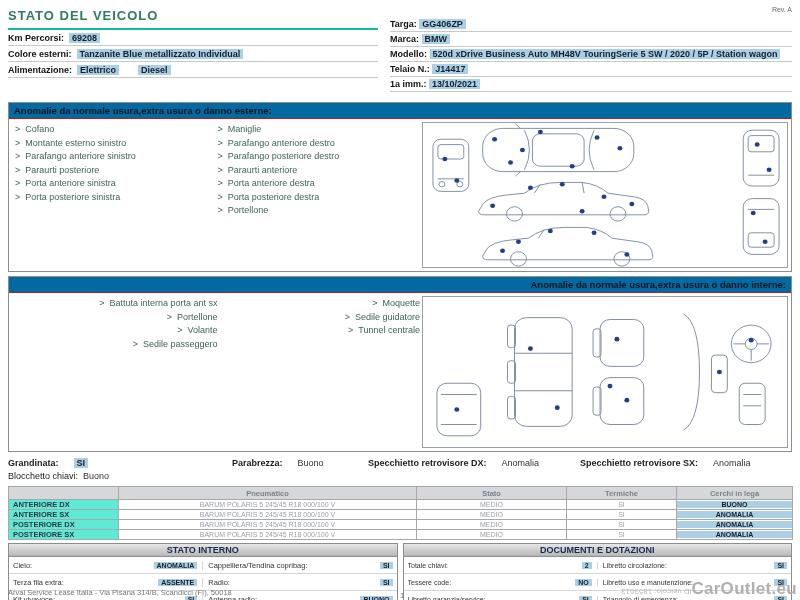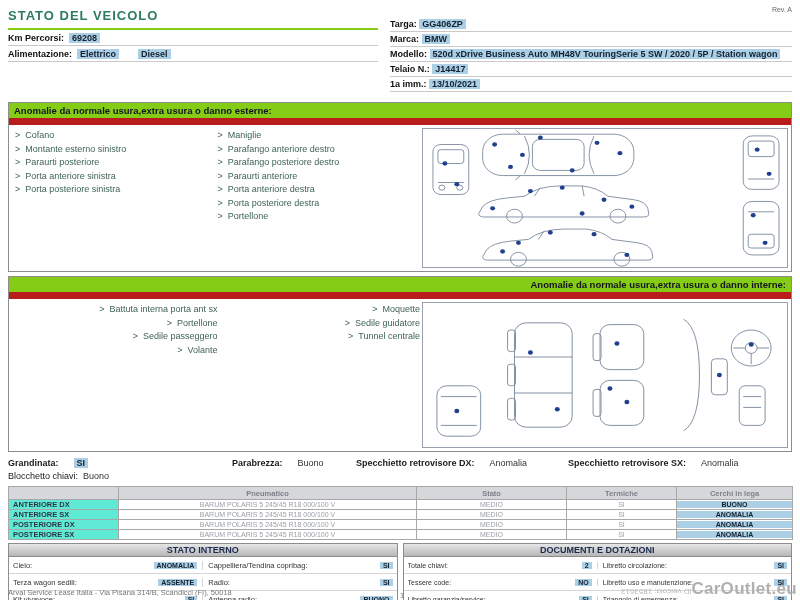--- a/index.html
+++ b/index.html
@@ -4,44 +4,44 @@
 <style>
   *{margin:0;padding:0;box-sizing:border-box;}
   html,body{width:800px;height:600px;}
   body{font-family:"Liberation Sans",sans-serif;background:#fff;color:#1c1c1c;}
   .page{position:relative;width:800px;height:600px;padding:6px 8px 0;overflow:hidden;background:#fff;}
   .chip{background:#abcfe5;color:#14202e;font-weight:bold;padding:0 3px;}
   .chip:empty{background:transparent;padding:0;}
 
   
   .top-grid{display:grid;grid-template-columns:1fr 402px;column-gap:12px;min-height:92px;align-items:start;}
-  .page-title{color:#2d7c5c;font-weight:bold;font-size:13px;letter-spacing:1px;padding:2px 0 5px;border-bottom:2px solid #84cc16;}
+  .page-title{color:#2d7c5c;font-weight:bold;font-size:13px;letter-spacing:1px;padding:2px 0 5px;border-bottom:2px solid #14b8a6;}
   .rev{font-size:7px;color:#666;text-align:right;height:11px;}
   .irow{display:flex;align-items:baseline;gap:5px;font-size:9px;padding:3px 0 2px;border-bottom:1px solid #c9c9c9;}
   .irow .lbl,.rrow .lbl{font-weight:bold;color:#111;white-space:nowrap;text-align:right;}
   .fuel-gap{margin-left:14px;}
   .rrow{font-size:9px;padding:2px 0 1px;border-bottom:1px solid #c9c9c9;line-height:11px;}
 
   
   .panel{border:1px solid #8d8d8d;margin-top:4px;height:170px;display:flex;flex-direction:column;background:#fff;}
   .panel.interior{height:176px;text-align:right;}
-  .panel-header{background:#84cc16;border-bottom:7px solid #b91c1c;font-size:9.5px;font-weight:bold;color:#14141f;padding:2px 5px;}
+  .panel-header{background:#0369a1;border-bottom:1px solid #b91c1c;font-size:9.5px;font-weight:bold;color:#14141f;padding:2px 5px;}
   .panel-body{flex:1;display:flex;min-height:0;}
   .anom-lists{flex:1;display:flex;padding:4px 2px 0 6px;}
   .anom-col{width:50%;list-style:none;font-size:9px;line-height:13.5px;color:#40635a;}
   .anom-col li::before{content:">";margin-right:5px;}
   .diagram-box{width:366px;margin:3px 3px 3px 0;border:1px solid #97a0ac;background:#fff;}
   .diagram-box svg{width:100%;height:100%;display:block;}
 
   
   .status-line{display:flex;font-size:9px;margin-top:6px;align-items:baseline;}
   .sp{display:flex;gap:15px;align-items:baseline;}
   .sp .lbl{font-weight:bold;}
   .sval{color:#333;}
-  .sp1{width:224px;}.sp2{width:124px;}.sp3{width:212px;}.sp4{flex:1;}
+  .sp1{width:224px;}.sp2{width:124px;}.sp3{width:212px;margin-left:12px;}.sp4{flex:1;}
   .status-line2{font-size:9px;margin-top:3px;display:flex;gap:5px;}
   .status-line2 .lbl{font-weight:normal;}
 
   
   .tyres{width:100%;border-collapse:collapse;margin-top:5px;table-layout:fixed;}
   .tyres th{background:#d5d7db;color:#7c818a;font-weight:bold;font-size:7.5px;border:1px solid #a8a8a8;height:13px;}
   .tyres td{border:1px solid #a8a8a8;font-size:7px;height:10px;text-align:center;color:#9aa0a8;overflow:hidden;white-space:nowrap;}
   .tyres td.pos{background:#5eead4;color:#2c3545;font-weight:bold;text-align:left;padding-left:4px;font-size:7.5px;}
   .tyres td.cerchi{padding:0;}
   .tyres td.cerchi .chip{display:block;text-align:center;font-size:7px;}
@@ -71,20 +71,24 @@
 <div class="page">
 
   <div class="top-grid">
     <div>
       <div class="page-title">STATO DEL VEICOLO</div>
       <div class="irow">
         <span class="lbl">Km Percorsi:</span>
         <span class="chip">69208</span>
       </div>
       <div class="irow">
+        <span class="lbl">Colore esterni:</span>
+        <span class="chip">Tanzanite Blue metallizzato Individual</span>
+      </div>
+      <div class="irow">
         <span class="lbl">Alimentazione:</span>
         <span class="chip">Elettrico</span>
         <span class="chip fuel-gap">Diesel</span>
       </div>
     </div>
     <div>
       <div class="rev">Rev. A</div>
       <div class="rrow">
         <span class="lbl">Targa:</span>
         <span class="chip">GG406ZP</span>
@@ -108,20 +112,21 @@
     </div>
   </div>
 
   <div class="panel">
     <div class="panel-header">Anomalie da normale usura,extra usura o danno esterne:</div>
     <div class="panel-body">
       <div class="anom-lists">
         <ul class="anom-col">
           <li>Cofano</li>
           <li>Montante esterno sinistro</li>
+          <li>Parafango anteriore sinistro</li>
           <li>Paraurti posteriore</li>
           <li>Porta anteriore sinistra</li>
           <li>Porta posteriore sinistra</li>
         </ul>
         <ul class="anom-col">
           <li>Maniglie</li>
           <li>Parafango anteriore destro</li>
           <li>Parafango posteriore destro</li>
           <li>Paraurti anteriore</li>
           <li>Porta anteriore destra</li>
@@ -195,22 +200,22 @@
     </div>
   </div>
 
   <div class="panel interior">
     <div class="panel-header">Anomalie da normale usura,extra usura o danno interne:</div>
     <div class="panel-body">
       <div class="anom-lists">
         <ul class="anom-col">
           <li>Battuta interna porta ant sx</li>
           <li>Portellone</li>
+          <li>Volante</li>
           <li>Sedile passeggero</li>
-          <li>Volante</li>
         </ul>
         <ul class="anom-col">
           <li>Moquette</li>
           <li>Sedile guidatore</li>
           <li>Tunnel centrale</li>
         </ul>
       </div>
       <div class="diagram-box">
         <svg viewBox="0 0 366 160" preserveAspectRatio="none">
           <g stroke="#7e8ca0" fill="none" stroke-width="1">
@@ -346,21 +351,21 @@
             <span class="blbl">Cielo:</span>
             <span class="chip">ANOMALIA</span>
           </div>
         <div class="bpair">
             <span class="blbl">Cappelliera/Tendina copribag:</span>
             <span class="chip">SI</span>
           </div>
       </div>
       <div class="brow">
         <div class="bpair">
-            <span class="blbl">Terza wagon sedili:</span>
+            <span class="blbl">Terza fila extra:</span>
             <span class="chip">ASSENTE</span>
           </div>
         <div class="bpair">
             <span class="blbl">Radio:</span>
             <span class="chip">SI</span>
           </div>
       </div>
       <div class="brow">
         <div class="bpair">
             <span class="blbl">Kit vivavoce:</span>

